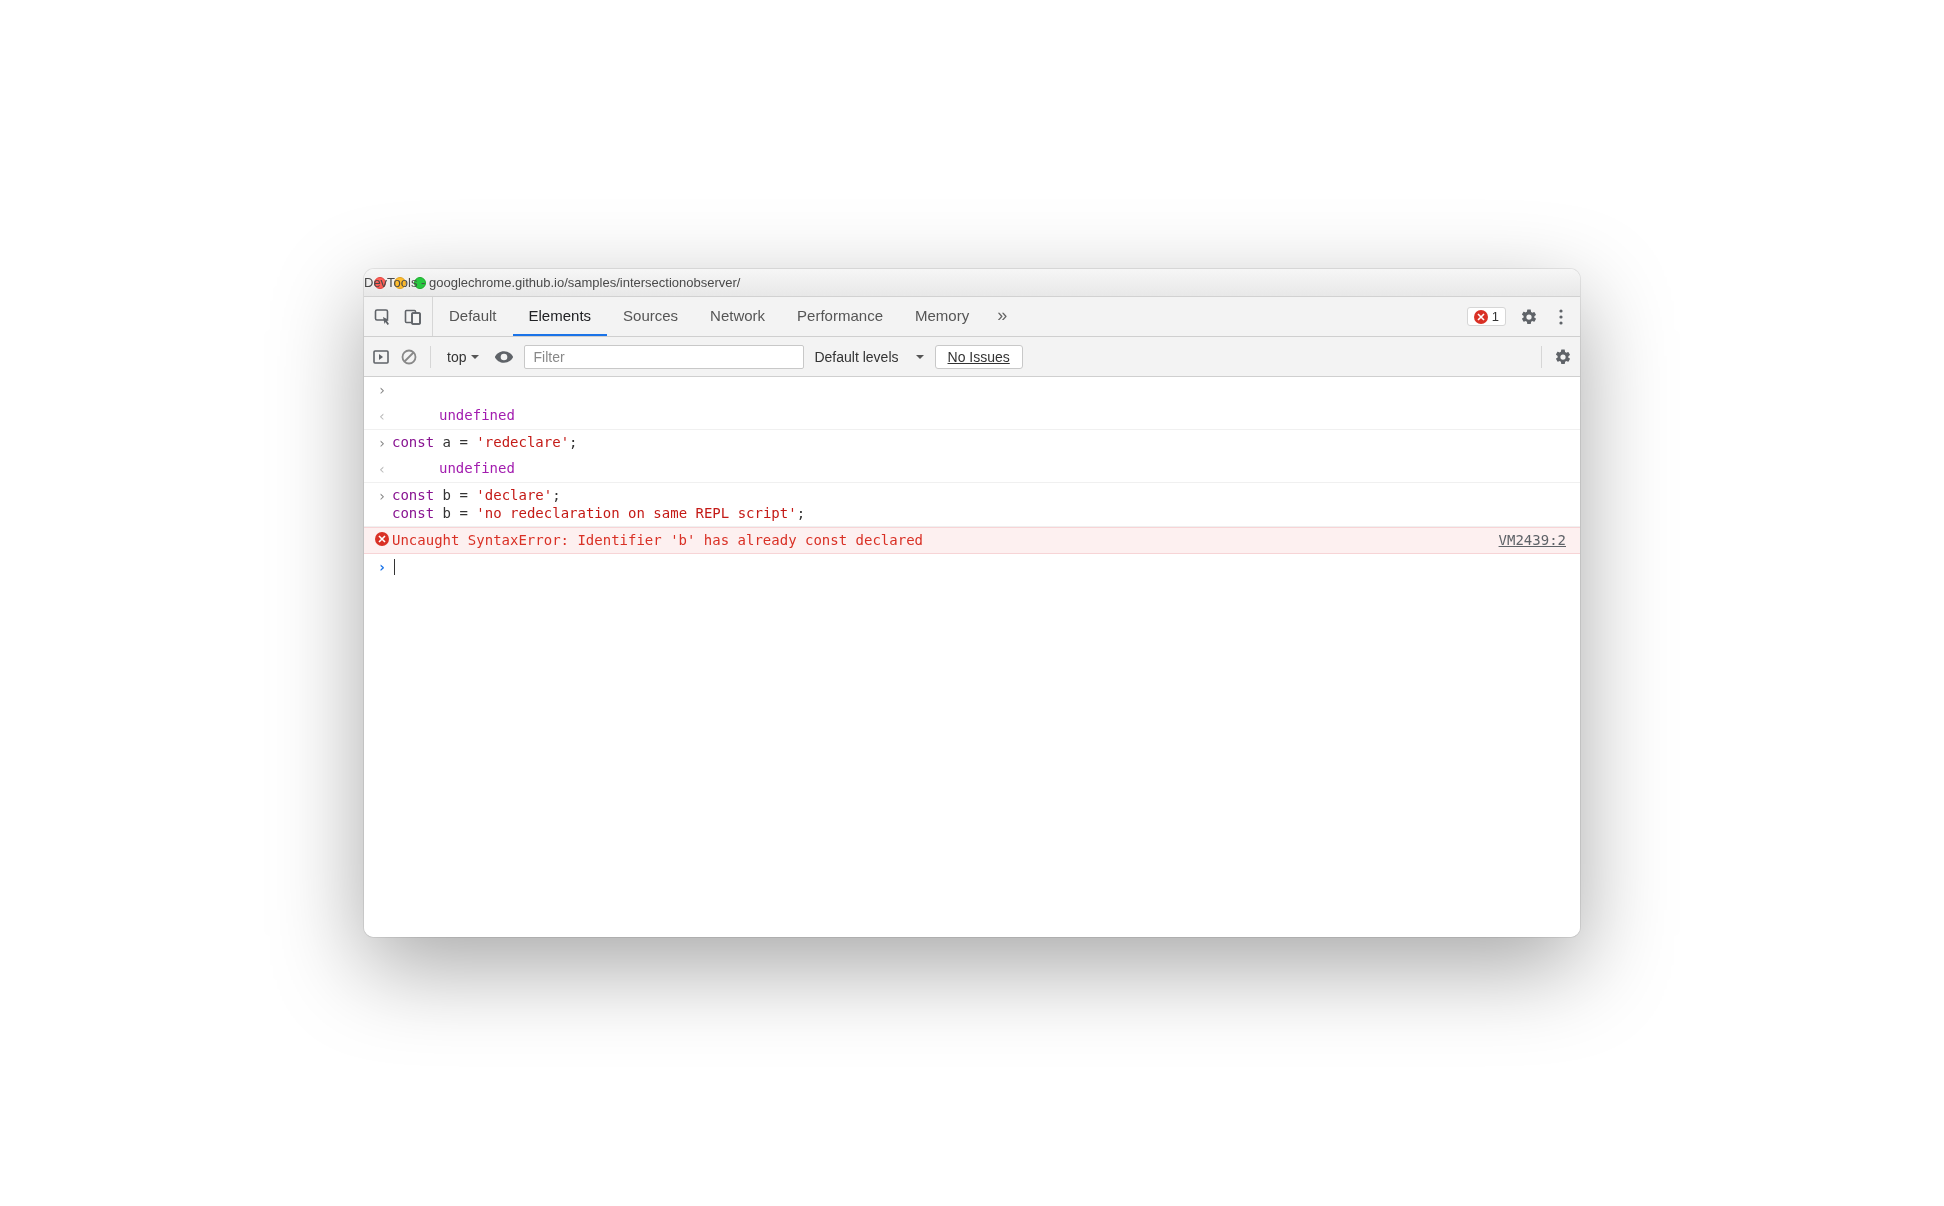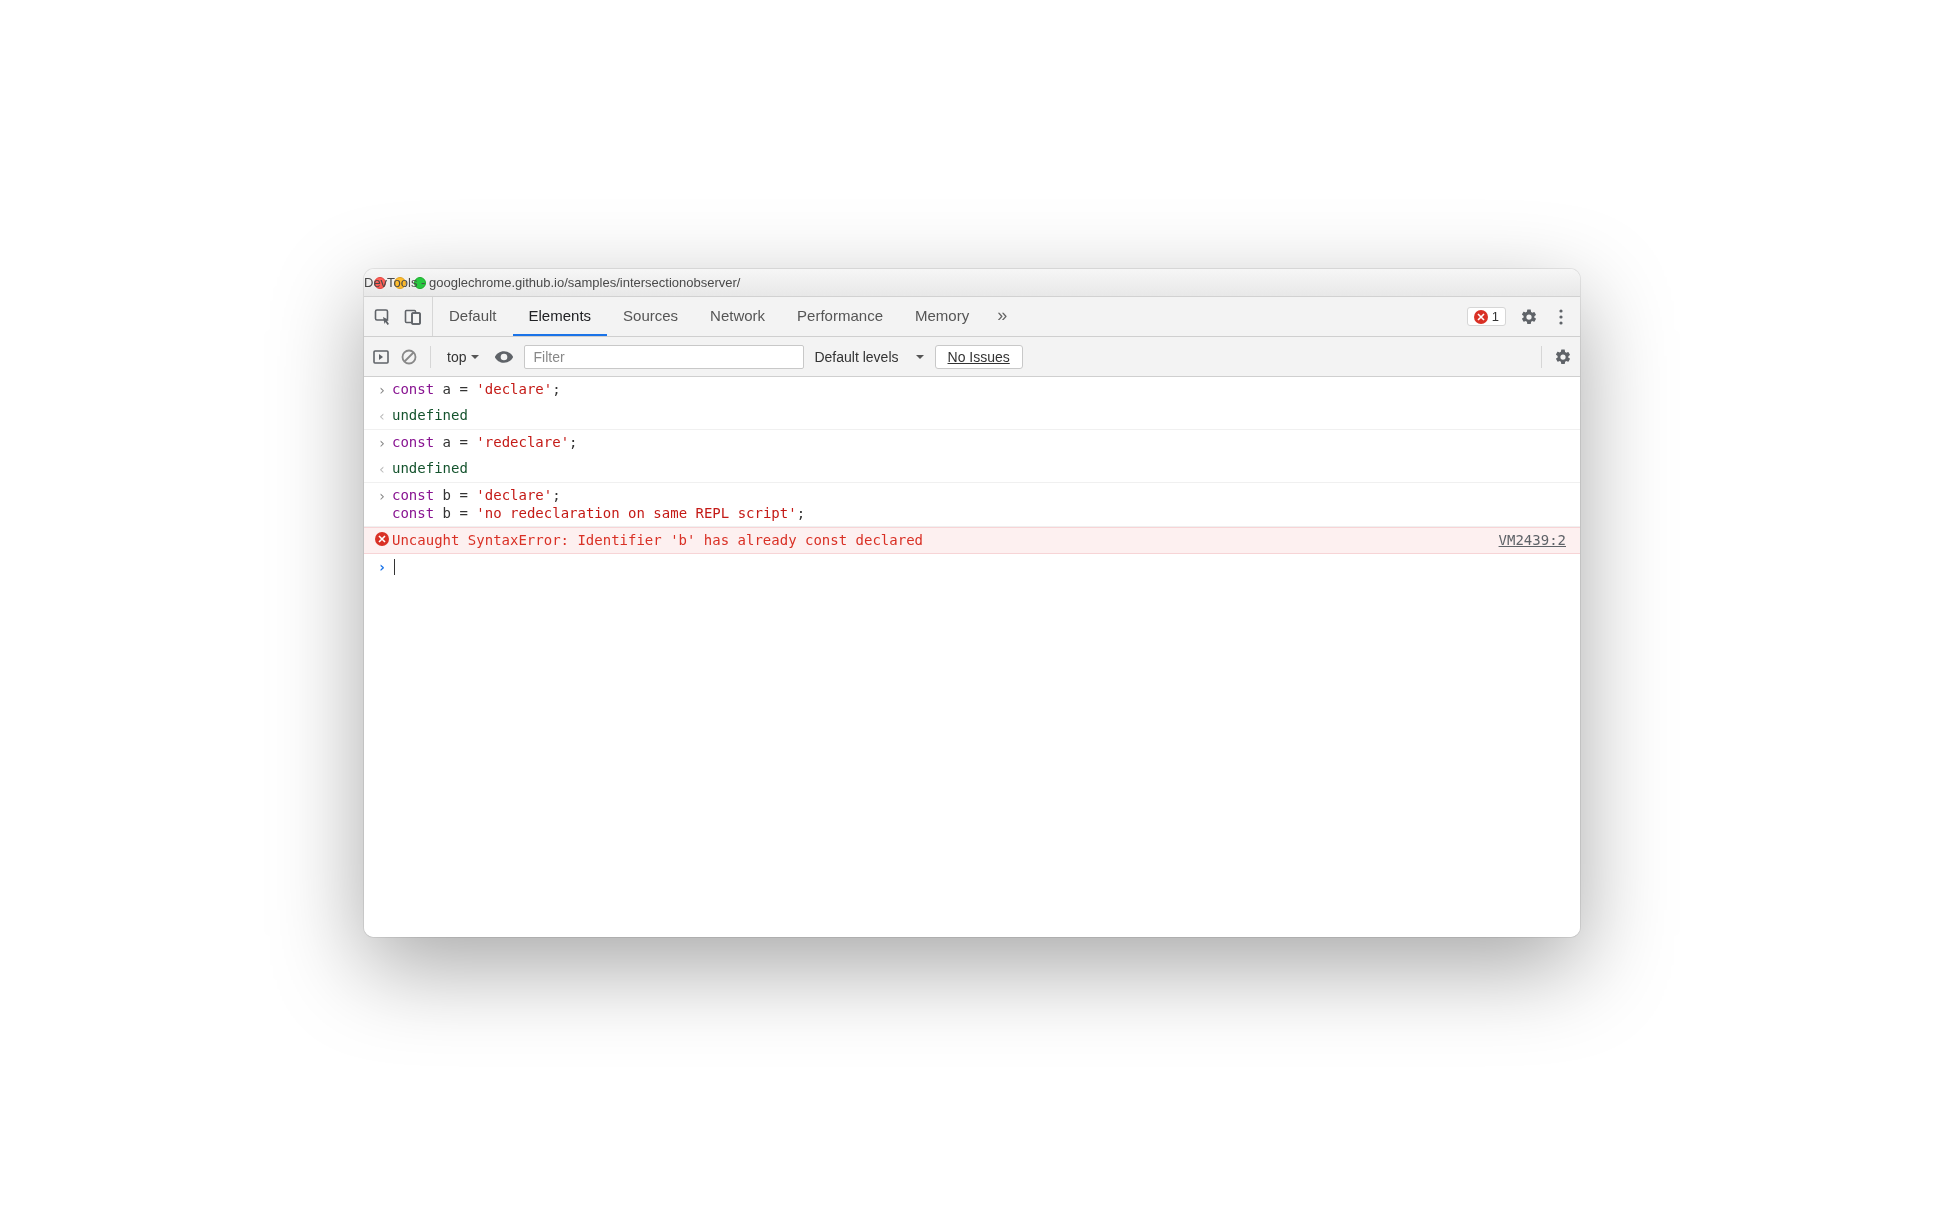--- a/index.html
+++ b/index.html
@@ -172,21 +172,21 @@
 .row .content {
   flex: 1;
   white-space: pre;
 }
 .row.no-border { border-bottom: none; }
 .chevron-in { color: #888; }
 .chevron-out { color: #bbb; }
 .prompt-blue { color: #1a73e8; font-weight: bold; }
 .kw { color: #881391; }
 .str { color: #c41a16; }
-.undef { color: #14532d; }
+.undef { color: #a21caf; margin-left: 47px; }
 .op { color: #333; }
 .row.error {
   background: #fdf0f0;
   border-top: 1px solid #f7d4d6;
   border-bottom: 1px solid #f7d4d6;
   color: #d93025;
 }
 .row.error .content { color: #d93025; }
 .row.error .srclink {
   color: #5f6368;
@@ -314,21 +314,20 @@
         <path d="M19.14,12.94a7,7,0,0,0,.05-.94,7,7,0,0,0-.05-.94l2.03-1.58a.5.5,0,0,0,.12-.64l-1.92-3.32a.5.5,0,0,0-.6-.22l-2.39.96a7,7,0,0,0-1.63-.94l-.36-2.54A.5.5,0,0,0,13.9,2h-3.8a.5.5,0,0,0-.49.42L9.25,4.96a7,7,0,0,0-1.63.94l-2.39-.96a.5.5,0,0,0-.6.22L2.71,8.48a.5.5,0,0,0,.12.64l2.03,1.58a7,7,0,0,0-.05.94,7,7,0,0,0,.05.94L2.83,14.16a.5.5,0,0,0-.12.64l1.92,3.32a.5.5,0,0,0,.6.22l2.39-.96a7,7,0,0,0,1.63.94l.36,2.54a.5.5,0,0,0,.49.42h3.8a.5.5,0,0,0,.49-.42l.36-2.54a7,7,0,0,0,1.63-.94l2.39.96a.5.5,0,0,0,.6-.22l1.92-3.32a.5.5,0,0,0-.12-.64ZM12,15.5A3.5,3.5,0,1,1,15.5,12,3.5,3.5,0,0,1,12,15.5Z"></path>
       </svg>
     </span>
   </div>
 
   <div class="console-body" id="console-body">
       <div class="row no-border">
         <div class="gutter">
           <span class="chevron-in">›</span>
         </div>
-        <div class="content"><span class="kw">const</span><span> </span><span class="op">a</span><span> </span><span class="op">=</span><span> </span><span class="str">'declare'</span><span class="op">;</span></div>
       </div>
       <div class="row">
         <div class="gutter">
           <span class="chevron-out">‹</span>
         </div>
         <div class="content undef">undefined</div>
       </div>
       <div class="row no-border">
         <div class="gutter">
           <span class="chevron-in">›</span>

